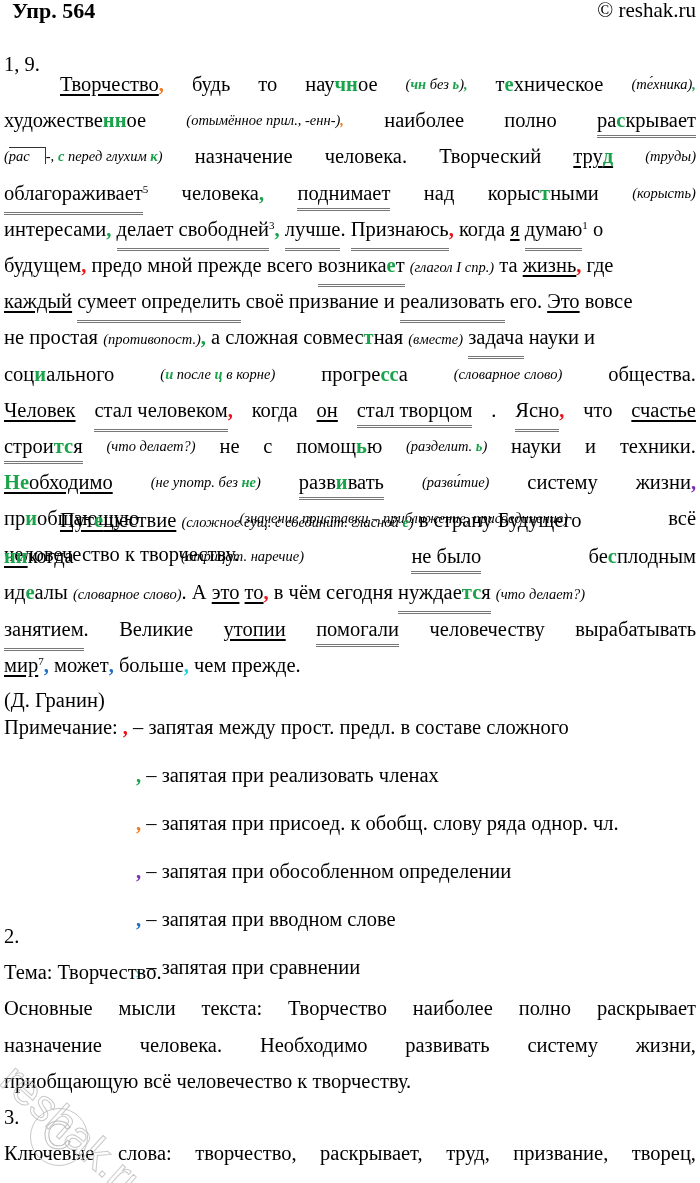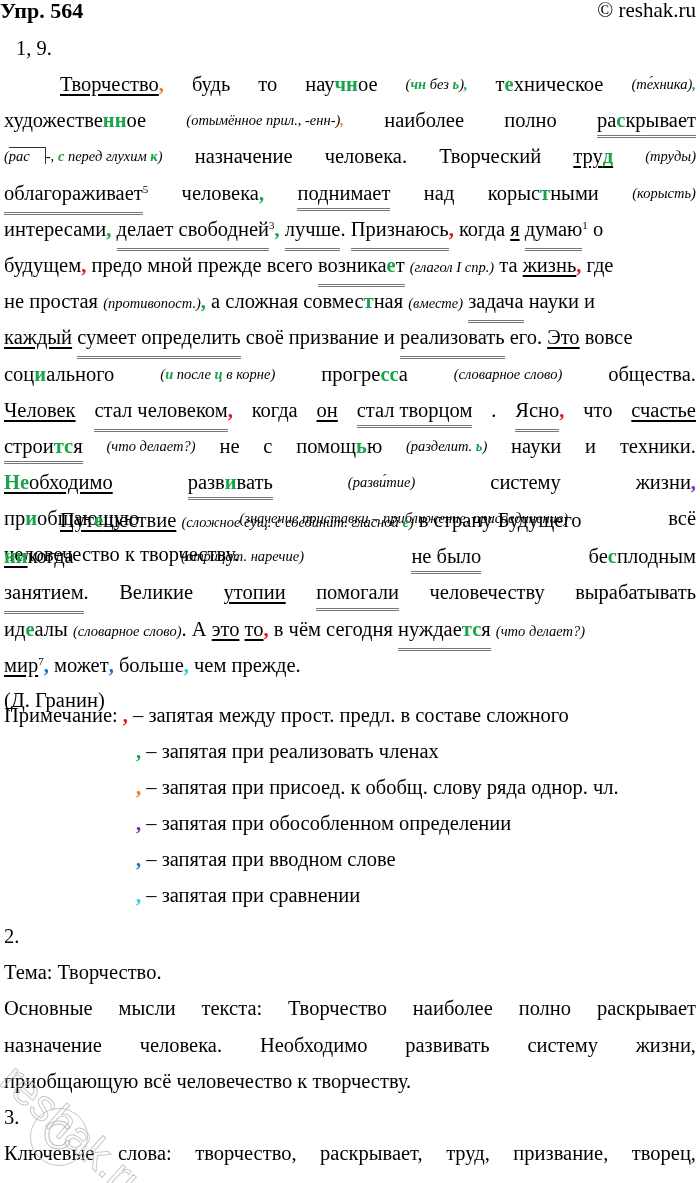--- a/index.html
+++ b/index.html
@@ -1,41 +1,41 @@
 <!DOCTYPE html>
 <html><head>
 <meta charset="utf-8">
 <style>
   html, body { margin: 0; padding: 0; background: #ffffff; }
   body {
     width: 700px; height: 1183px; overflow: hidden; position: relative;
     font-family: "Liberation Serif", "DejaVu Serif", serif;
     color: #000; font-size: 20.5px;
   }
-  .header { position: absolute; top: 0; left: 0; right: 4px; height: 30px; }
+  .header { position: absolute; top: 0; left: 12px; right: 4px; height: 30px; }
   .ex-title { position: absolute; left: 0; top: -2px; font-weight: bold; font-size: 22px; }
   .site { position: absolute; right: 0; top: -2px; font-size: 21px; }
   .block { position: absolute; left: 4px; right: 4px; }
   .line { white-space: nowrap; height: 36.2px; line-height: 36px; }
   .just { display: flex; justify-content: space-between; }
   .just > span { white-space: pre; }
   .indent { padding-left: 56px; }
   .ital { font-style: italic; font-size: 14.5px; }
   .g { color: #1aa34a; font-weight: bold; }
   .gi { color: #1aa34a; font-style: italic; font-weight: bold; font-size: 14.5px; }
   .c-red { color: #e8141a; font-weight: bold; }
   .c-green { color: #1aa34a; font-weight: bold; }
   .c-orange { color: #f07a1e; font-weight: bold; }
   .c-purple { color: #7a2db5; font-weight: bold; }
   .c-blue { color: #1f6fc4; font-weight: bold; }
   .c-cyan { color: #19d4e6; font-weight: bold; }
   .u1 { text-decoration: underline; text-decoration-thickness: 1.5px; text-underline-offset: 3px; }
   .u2 { border-bottom: 3px double #777; padding-bottom: 8px; }
   sup { font-size: 11px; vertical-align: top; position: relative; top: -4px; }
-  .note-row { height: 36px; line-height: 36px; white-space: nowrap; }
+  .note-row { height: 36px; line-height: 36px; white-space: nowrap; margin-top: 12px; }
   .note-indent { padding-left: 132px; }
   .watermark {
     position: absolute; left: 6px; top: 1062px; width: 150px; height: 120px;
     color: transparent; -webkit-text-stroke: 1px #bbb; font-family: "Liberation Sans", sans-serif;
     font-size: 44px; transform: rotate(42deg); transform-origin: 20px 20px; opacity: 0.8;
   }
   .wm-c {
     position: absolute; left: 30px; top: 1108px; width: 56px; height: 56px;
     border: 1.5px solid #c8c8c8; border-radius: 50%;
   }
@@ -46,21 +46,21 @@
   .prefix-mark { border-top: 1.5px solid #333; border-right: 1.5px solid #333; padding-right: 15px; }
 </style>
 </head>
 <body>
 
 <div class="header">
   <span class="ex-title">Упр. 564</span>
   <span class="site">© reshak.ru</span>
 </div>
 
-<div class="block" style="top:30px;margin-left:12px;">
+<div class="block" style="top:46px;">
   <div class="line">1, 9.</div>
 </div>
 
 <div class="block" style="top:66px;">
   <div class="line just indent">
     <span><span class="u1">Творчество</span><span class="c-orange">,</span></span>
       <span>будь</span>
       <span>то</span>
       <span>нау<span class="g">чн</span>ое</span>
       <span class="ital">(<span class="gi">чн</span> без <span class="gi">ь</span>)<span class="c-green">,</span></span>
@@ -90,24 +90,24 @@
       <span>коры<span>с</span><span class="g">т</span>ными</span>
       <span class="ital">(корысть)</span>
   </div>
   <div class="line just">
     <span>интересами<span class="c-green">,</span> <span class="u2">делает свободней</span><sup>3</sup><span class="c-green">,</span> <span class="u2">лучше</span>. <span class="u2">Признаюсь</span><span class="c-red">,</span> когда <span class="u1">я</span> <span class="u2">думаю</span><sup>1</sup> о</span>
   </div>
   <div class="line just">
     <span>будущем<span class="c-red">,</span> предо мной прежде всего <span class="u2">возника<span class="g">е</span>т</span> <span class="ital">(глагол I спр.)</span> та <span class="u1">жизнь</span><span class="c-red">,</span> где</span>
   </div>
   <div class="line just">
+    <span><span class="u1">каждый</span> <span class="u2">сумеет определить</span> своё призвание и <span class="u2">реализовать</span> его. <span class="u1">Это</span> вовсе</span>
+  </div>
+  <div class="line just">
     <span>не<span class="g"> </span>простая <span class="ital">(противопост.)</span><span class="c-green">,</span> а сложная совмес<span class="g">т</span>ная <span class="ital">(вместе)</span> <span class="u2">задача</span> науки и</span>
-  </div>
-  <div class="line just">
-    <span><span class="u1">каждый</span> <span class="u2">сумеет определить</span> своё призвание и <span class="u2">реализовать</span> его. <span class="u1">Это</span> вовсе</span>
   </div>
   <div class="line just">
     <span>соц<span class="g">и</span>ального</span>
       <span class="ital">(<span class="gi">и</span> после <span class="gi">ц</span> в корне)</span>
       <span>прогре<span class="g">сс</span>а</span>
       <span class="ital">(словарное слово)</span>
       <span>общества.</span>
   </div>
   <div class="line just">
     <span class="u1">Человек</span>
@@ -126,20 +126,21 @@
       <span>не</span>
       <span>с</span>
       <span>помощ<span class="g">ь</span>ю</span>
       <span class="ital">(разделит. <span class="gi">ь</span>)</span>
       <span>науки</span>
       <span>и</span>
       <span>техники.</span>
   </div>
   <div class="line just">
     <span class="u1"><span class="g">Не</span>обходимо</span>
+      <span class="ital">(не употр. без <span class="gi">не</span>)</span>
       <span class="u2">разв<span class="g">и</span>вать</span>
       <span class="ital">(разви́тие)</span>
       <span>систему</span>
       <span>жизни<span class="c-purple">,</span></span>
   </div>
   <div class="line just">
     <span>пр<span class="g">и</span>общающую</span>
       <span class="ital">(значение приставки – приближение, присоединение)</span>
       <span>всё</span>
   </div>
@@ -150,32 +151,32 @@
 
 <div class="block" style="top:502px;">
   <div class="line just indent">
     <span><span class="u1">Пут<span class="g">е</span>шествие</span> <span class="ital">(сложное сущ. с соединит. гласной <span class="gi">е</span>)</span> в страну Будущего</span>
   </div>
   <div class="line just">
     <span><span class="u1"><span class="g">ни</span></span>когда</span>
       <span class="ital">(отрицат. наречие)</span>
       <span class="u2">не было</span>
       <span>бе<span class="g">с</span>плодным</span>
+  </div>
+  <div class="line just">
+    <span>ид<span class="g">е</span>алы <span class="ital">(словарное слово)</span>. А <span class="u1">это</span> <span class="u1">то</span><span class="c-red">,</span> в чём сегодня <span class="u2">нуждае<span class="g">тс</span>я</span> <span class="ital">(что делает?)</span></span>
   </div>
   <div class="line just">
     <span><span class="u2">занятием</span>.</span>
       <span>Великие</span>
       <span class="u1">утопии</span>
       <span class="u2">помогали</span>
       <span>человечеству</span>
       <span>вырабатывать</span>
   </div>
-  <div class="line just">
-    <span>ид<span class="g">е</span>алы <span class="ital">(словарное слово)</span>. А <span class="u1">это</span> <span class="u1">то</span><span class="c-red">,</span> в чём сегодня <span class="u2">нуждае<span class="g">тс</span>я</span> <span class="ital">(что делает?)</span></span>
-  </div>
   <div class="line">
     <span><span class="u1">мир</span><sup>7</sup><span class="c-blue">,</span> может<span class="c-blue">,</span> больше<span class="c-cyan">,</span> чем прежде.</span>
   </div>
 </div>
 
 <div class="block" style="top:682px; text-align:left;">
   <div class="line">(Д. Гранин)</div>
 </div>
 
 <div class="block" style="top:697px;">

